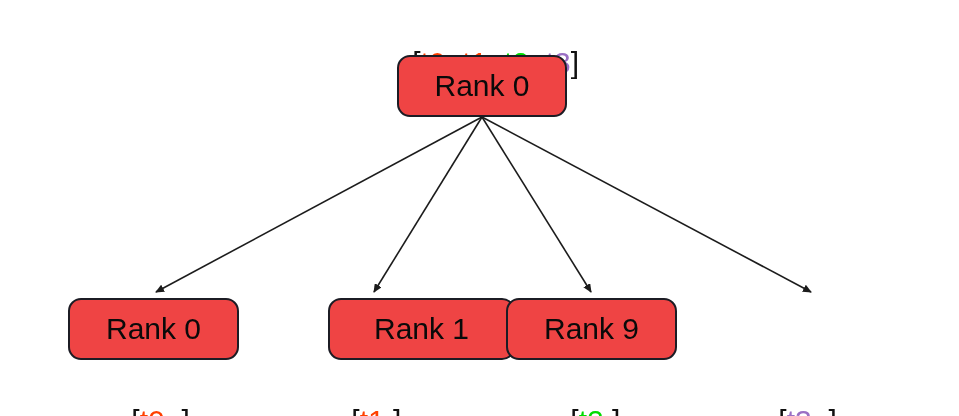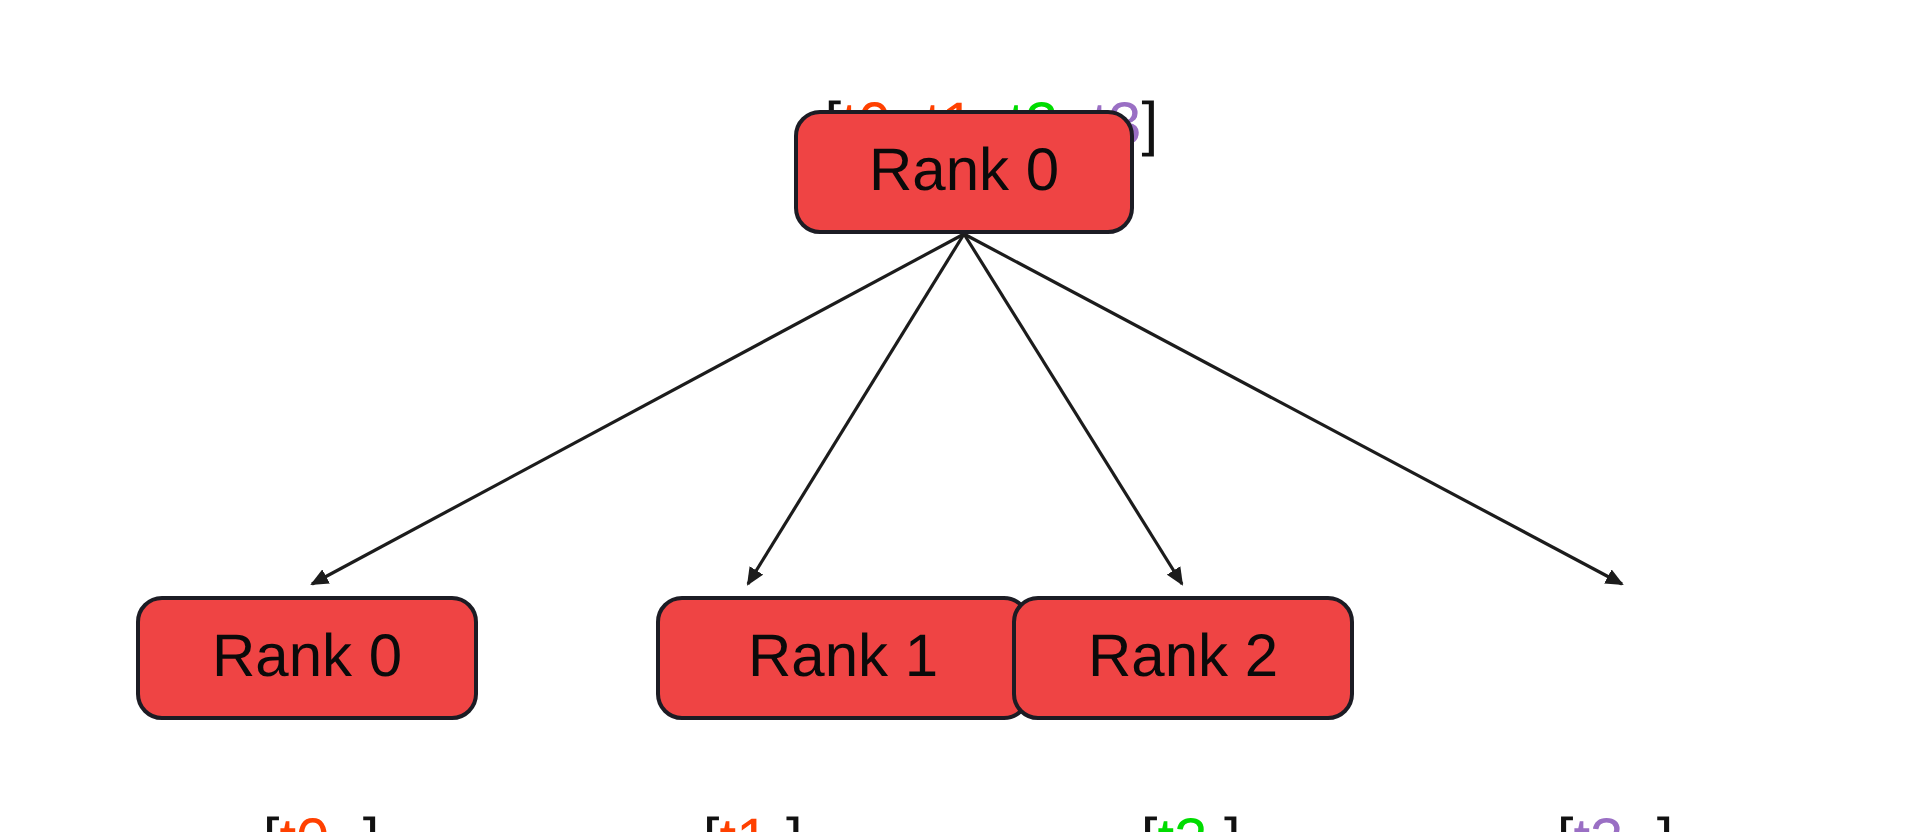--- a/index.html
+++ b/index.html
@@ -87,21 +87,21 @@
     <span>Rank 0</span>
   </div>
 
   <div class="node node-c0">
     <span>Rank 0</span>
   </div>
   <div class="node node-c1">
     <span>Rank 1</span>
   </div>
   <div class="node node-c2">
-    <span>Rank 2</span>
+    <span>Rank 9</span>
   </div>
 
   <div class="tag-label tag-u0">
     <span style="color: rgb(17, 17, 17);">[</span><span style="color: rgb(255, 64, 0);">t0</span><span style="color: rgb(17, 17, 17);">, ]</span>
   </div>
   <div class="tag-label tag-u1">
     <span style="color: rgb(17, 17, 17);">[</span><span style="color: rgb(255, 64, 0);">t1</span><span style="color: rgb(17, 17, 17);">,]</span>
   </div>
   <div class="tag-label tag-u2">
     <span style="color: rgb(17, 17, 17);">[</span><span style="color: rgb(0, 220, 0);">t2</span><span style="color: rgb(17, 17, 17);">,]</span>

